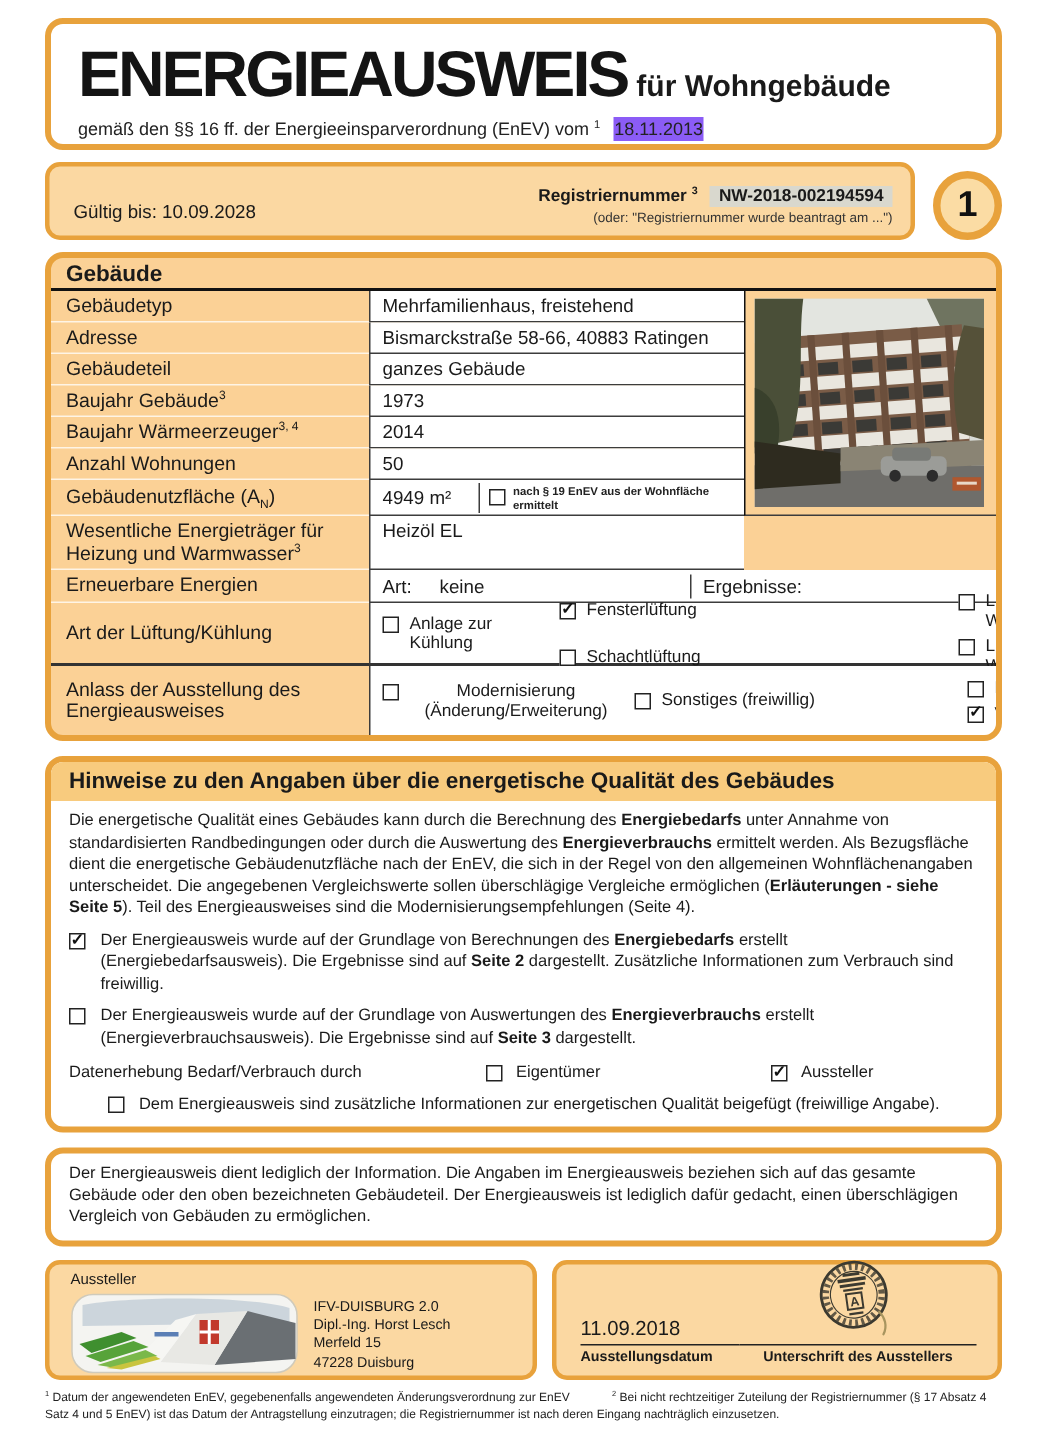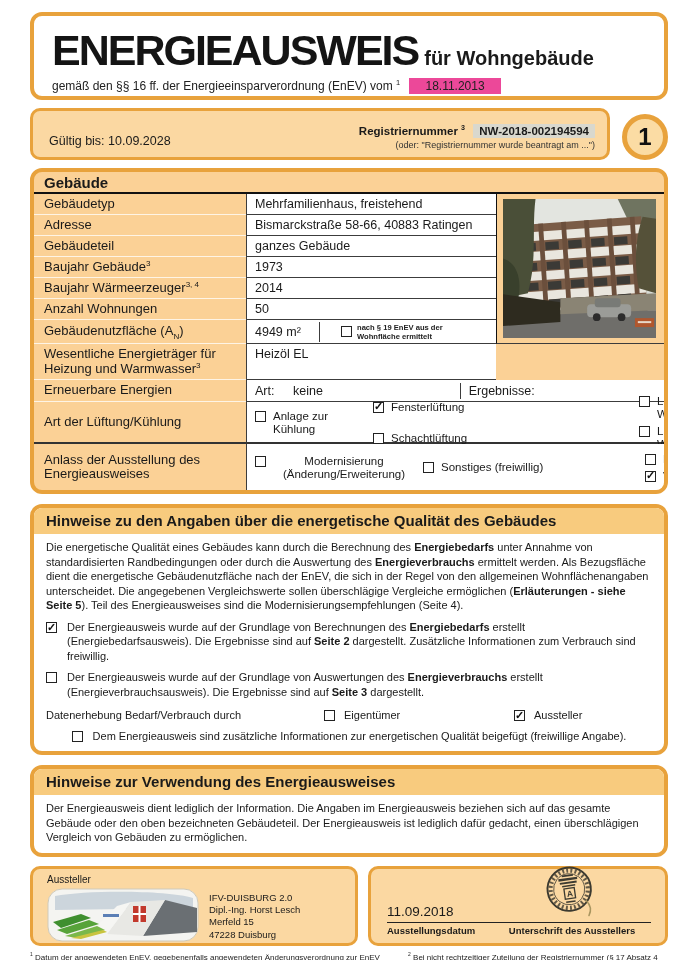--- a/index.html
+++ b/index.html
@@ -13,21 +13,21 @@
   sup { font-size:.62em; vertical-align:super; line-height:0; }
   sub { font-size:.62em; vertical-align:sub; line-height:0; }
   b, .b { font-weight:bold; }
 
   
   .header-box { padding:10px 18px 8px 18px; height:88px; }
   .title-row { white-space:nowrap; }
   .main-title { font-size:43px; font-weight:bold; letter-spacing:-2px; color:#141414; }
   .title-suffix { font-size:20px; font-weight:bold; margin-left:6px; }
   .law-line { font-size:12px; margin-top:4px; color:#222; }
-  .hl-date { background:#ec4899; padding:1px 16px; margin-left:6px; }
+  .hl-date { background:#8b5cf6; padding:1px 0; margin-left:6px; }
 
   
   .reg-row { display:flex; align-items:flex-end; gap:12px; margin-top:8px; }
   .reg-band { flex:1; height:52px; display:flex; justify-content:space-between; align-items:flex-end; padding:6px 12px 7px 16px; }
   .valid-until { font-size:12.5px; padding-bottom:2px; }
   .reg-right { text-align:right; }
   .reg-line1 { font-size:11.5px; font-weight:bold; }
   .hl-reg { background:#D9D8CE; padding:1px 6px; margin-left:5px; }
   .reg-note { font-size:9px; margin-top:3px; color:#333; }
   .page-circle { width:46px; height:46px; border-radius:50%; border:5px solid #E8A23C; background:#FBDCA4;
@@ -39,21 +39,21 @@
     grid-template-rows: 22px 21px 21px 21px 21px 21px 21px 24px 36px 22px 42px 46px; border-radius: 24px; }
   .gt-header { grid-column:1/4; font-size:15px; font-weight:bold; padding:2px 10px; border-bottom:2px solid #111; display:flex; align-items:center;}
   .lbl { grid-column:1; font-size:13px; padding:1px 4px 1px 10px; display:flex; align-items:center; line-height:1.1;
          border-bottom:1px solid rgba(255,255,255,.75); }
   .val { background:#fff; border-left:1px solid #3c3c3c; border-bottom:1px solid #3c3c3c;
          font-size:12.5px; padding:1px 8px; display:flex; align-items:center; }
   .val2 { grid-column:2; }
   .valwide { grid-column:2/4; }
   .flaeche-cell { display:flex; padding:0; }
   .flaeche-val { width:72px; padding:1px 8px; display:flex; align-items:center; font-size:12.5px; }
-  .flaeche-cb { flex:1; border-left:1px solid #3c3c3c; display:flex; align-items:center; gap:5px; padding:1px 21px; font-size:7.6px; font-weight:bold; color:#222; }
+  .flaeche-cb { flex:1; border-left:1px solid #3c3c3c; display:flex; align-items:center; gap:5px; padding:1px 6px; font-size:7.6px; font-weight:bold; color:#222; }
   .photo-cell { grid-column:3; grid-row:2/9; border-left:1px solid #111; border-bottom:1px solid #3c3c3c; padding:5px 8px 5px 6px; }
   .photo-cell svg { width:100%; height:100%; display:block; }
   .ern-cell { display:flex; padding:0; }
   .ern-art { flex:1.05; display:flex; align-items:center; padding:1px 8px; font-size:12.5px; }
   .ern-verw { flex:1; border-left:1px solid #3c3c3c; display:flex; align-items:center; padding:1px 8px; font-size:12.5px; }
   .art-word { display:inline-block; width:38px; }
   .row-thick { border-bottom:2px solid #333 !important; }
   .last-row { border-bottom:none !important; }
 
   
@@ -312,21 +312,20 @@
       </div>
 
       <div class="hitem" style="margin-top:6px;">
         <span class="cb"></span>
         <div>Dem Energieausweis sind zusätzliche Informationen zur energetischen Qualität beigefügt (freiwillige Angabe).</div>
       </div>
     </div>
   </div>
 
   <div class="hbox">
-    <div class="hbox-header">Hinweise zur Verwendung des Energieausweises</div>
     <div class="hbox-body">
       <p>Der Energieausweis dient lediglich der Information. Die Angaben im Energieausweis beziehen sich auf das gesamte Gebäude oder den oben bezeichneten Gebäudeteil. Der Energieausweis ist lediglich dafür gedacht, einen überschlägigen Vergleich von Gebäuden zu ermöglichen.</p>
     </div>
   </div>
 
   <div class="footer-row">
     <div class="foot-box aussteller-box">
       <div class="aussteller-label">Aussteller</div>
       <div class="aussteller-content">
         <div class="logo-wrap">

